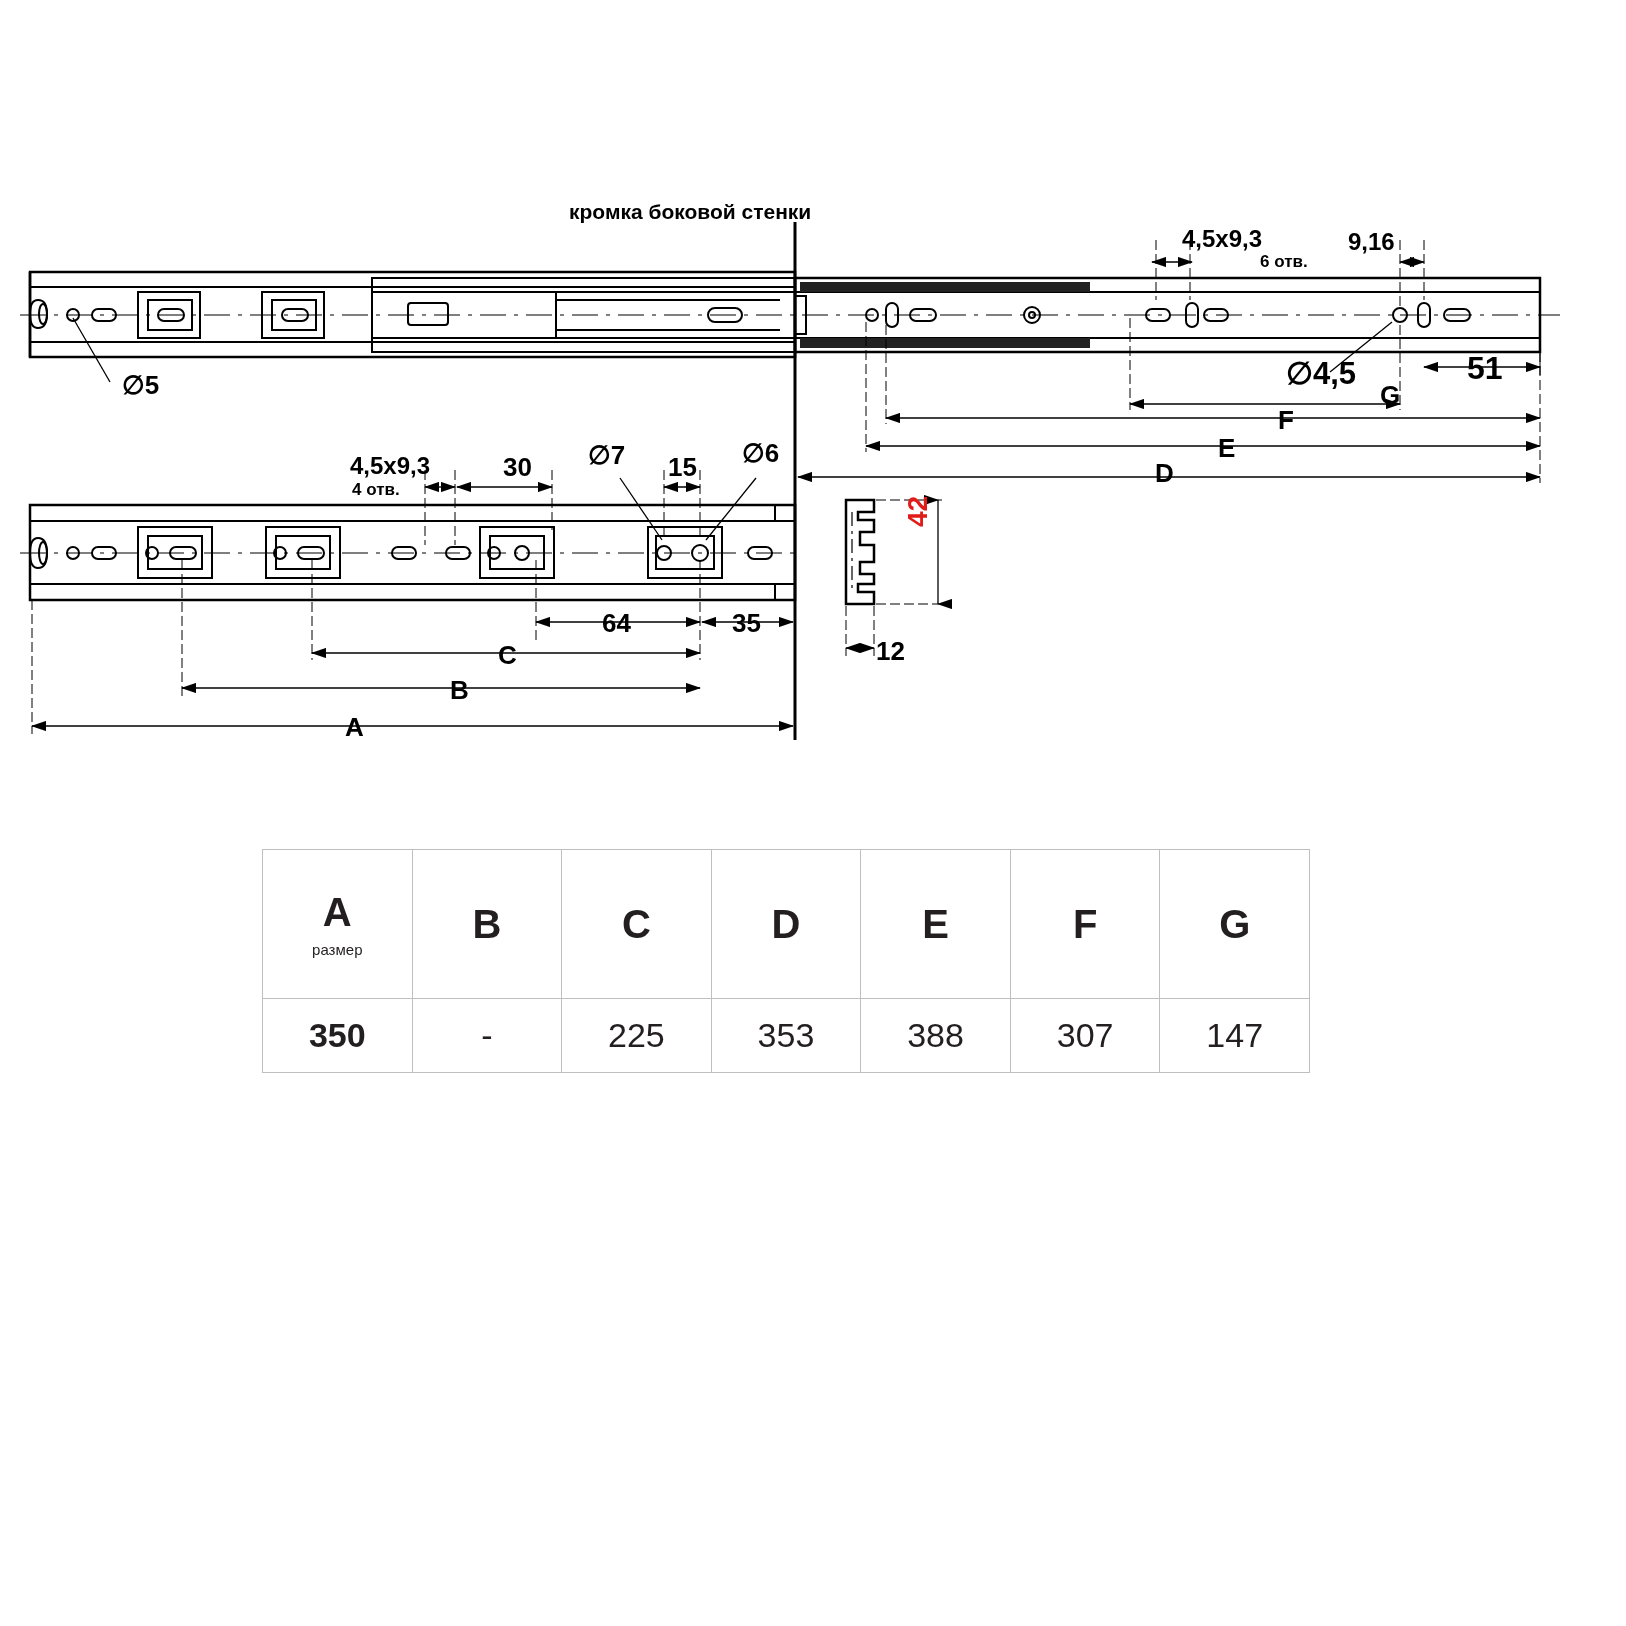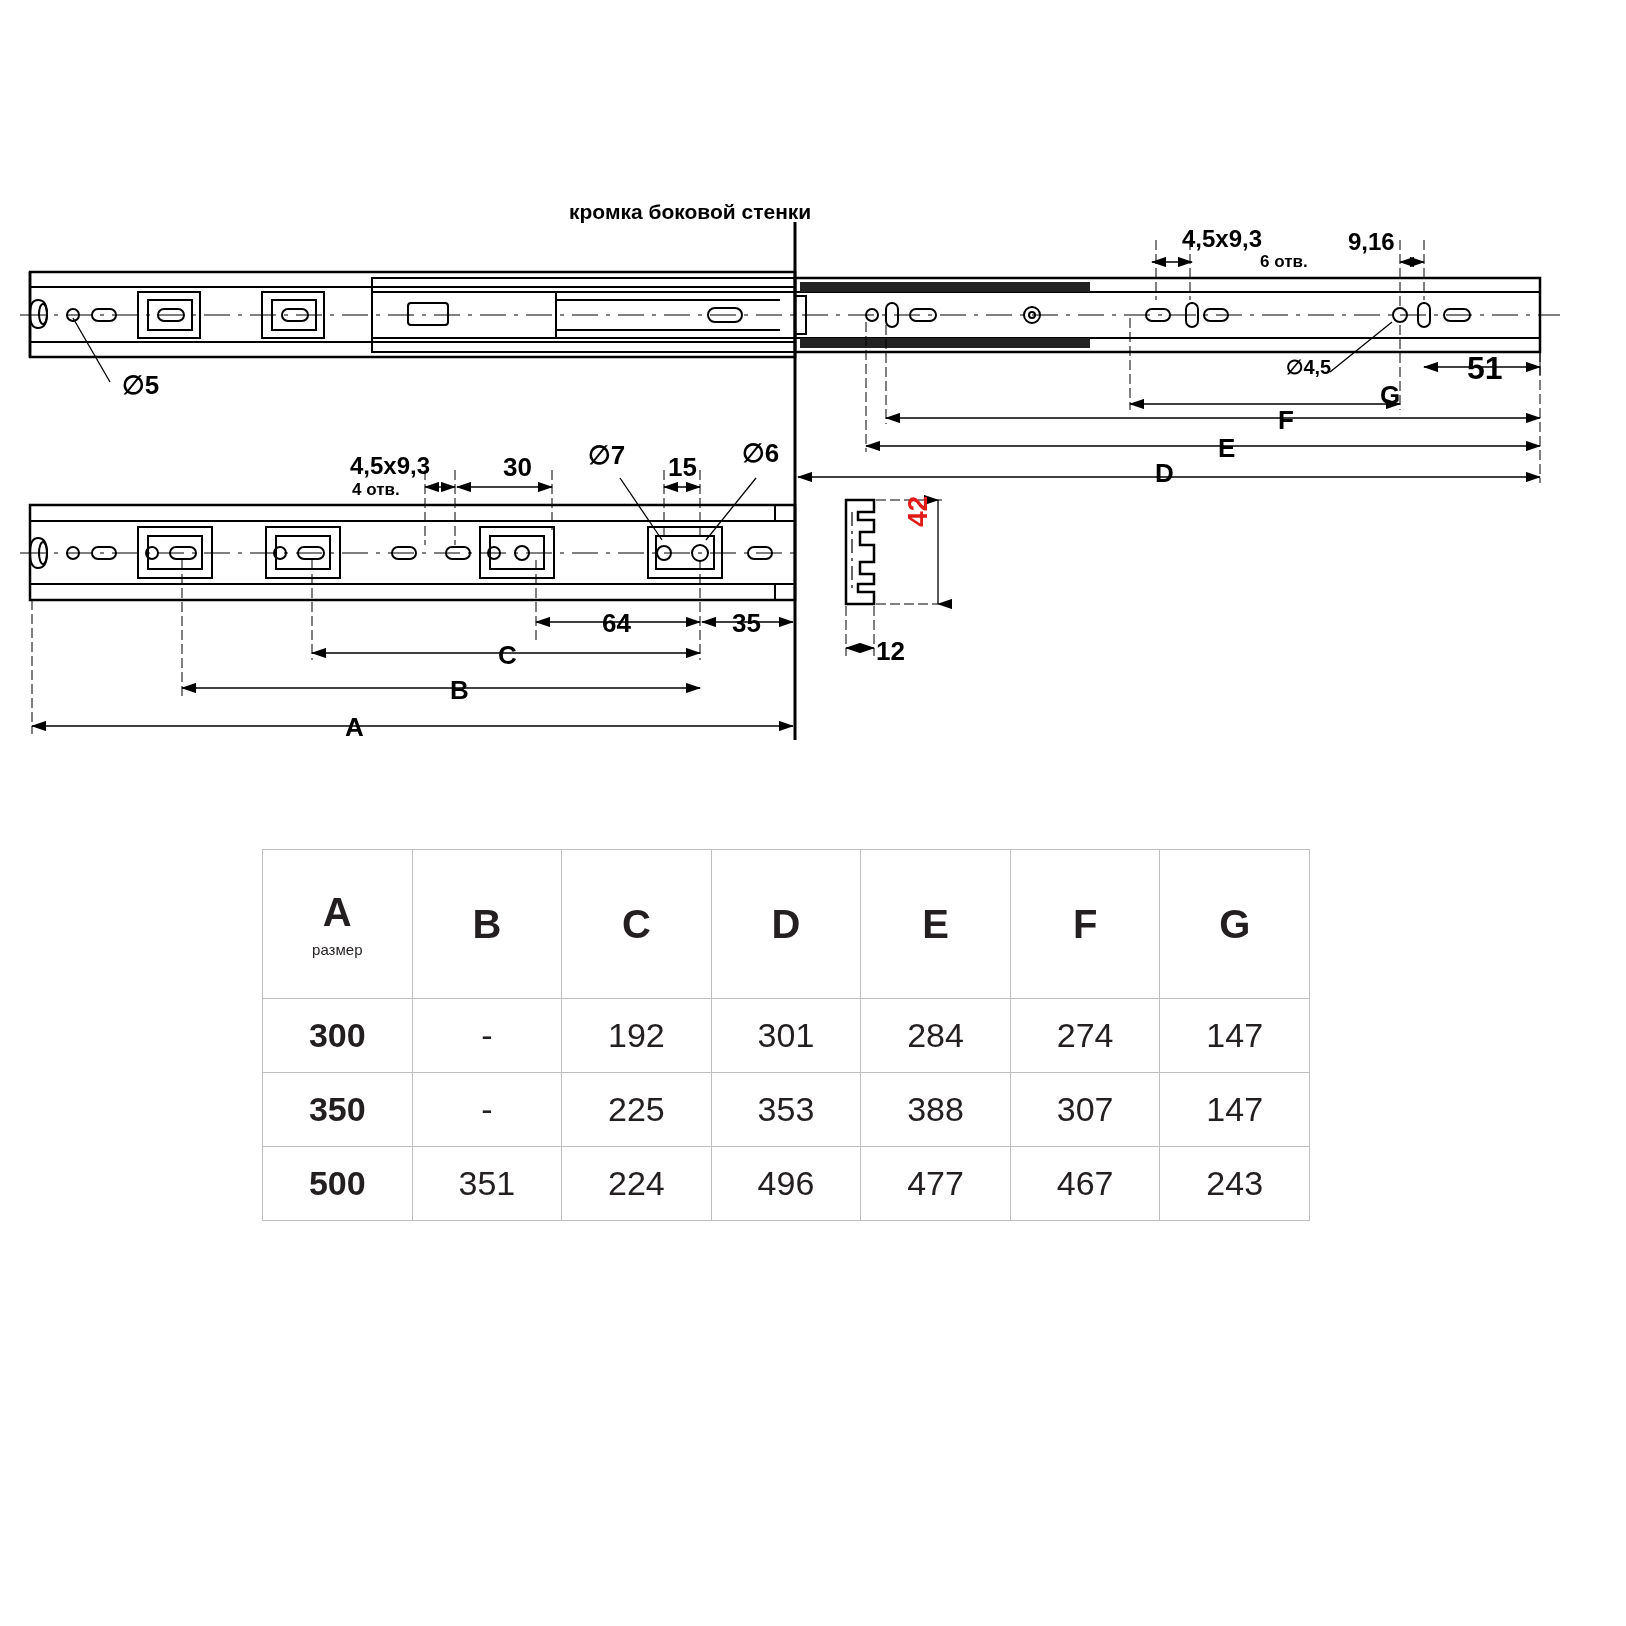--- a/index.html
+++ b/index.html
@@ -259,21 +259,21 @@
 
   <div class="lbl dimnum bold" style="left:122px; top:370px; font-size:26px;">∅5</div>
 
   <div class="lbl bold" style="left:1182px; top:225px; font-size:24px;">4,5x9,3</div>
   <div class="lbl bold small" style="left:1260px; top:252px;">6 отв.</div>
 
   <div class="lbl bold" style="left:1348px; top:228px; font-size:24px;text-align:center;">9,16</div>
 
   <div class="lbl bold" style="left:1467px; top:350px; font-size:32px;">51</div>
 
-  <div class="lbl bold" style="left:1286px; top:355px; font-size:20px;">∅4,5</div>
+  <div class="lbl bold" style="left:1286px; top:355px; font-size:31px;">∅4,5</div>
 
   <div class="lbl dimletter" style="left:1380px; top:380px; font-size:26px;">G</div>
   <div class="lbl dimletter" style="left:1278px; top:405px; font-size:26px;">F</div>
   <div class="lbl dimletter" style="left:1218px; top:433px; font-size:26px;">E</div>
   <div class="lbl dimletter" style="left:1155px; top:458px; font-size:26px;">D</div>
 
   <div class="lbl bold" style="left:350px; top:452px; font-size:24px;">4,5x9,3</div>
   <div class="lbl bold small" style="left:352px; top:480px;">4 отв.</div>
 
   <div class="lbl bold" style="left:503px; top:452px; font-size:26px;">30</div>
@@ -301,42 +301,24 @@
         <th>B</th>
         <th>C</th>
         <th>D</th>
         <th>E</th>
         <th>F</th>
         <th>G</th>
       </tr>
     </thead>
     <tbody>
       <tr>
-        <td class="first">300</td>
-        <td>-</td>
-        <td>192</td>
-        <td>301</td>
-        <td>284</td>
-        <td>274</td>
-        <td>147</td>
-      </tr>
-      <tr>
         <td class="first">350</td>
         <td>-</td>
         <td>225</td>
         <td>353</td>
         <td>388</td>
         <td>307</td>
         <td>147</td>
       </tr>
-      <tr>
-        <td class="first">500</td>
-        <td>351</td>
-        <td>224</td>
-        <td>496</td>
-        <td>477</td>
-        <td>467</td>
-        <td>243</td>
-      </tr>
     </tbody>
   </table>
 
 </div>
 
 </body></html>

